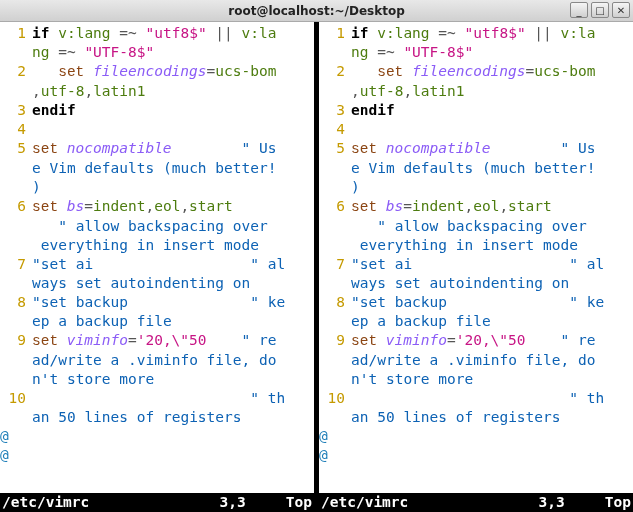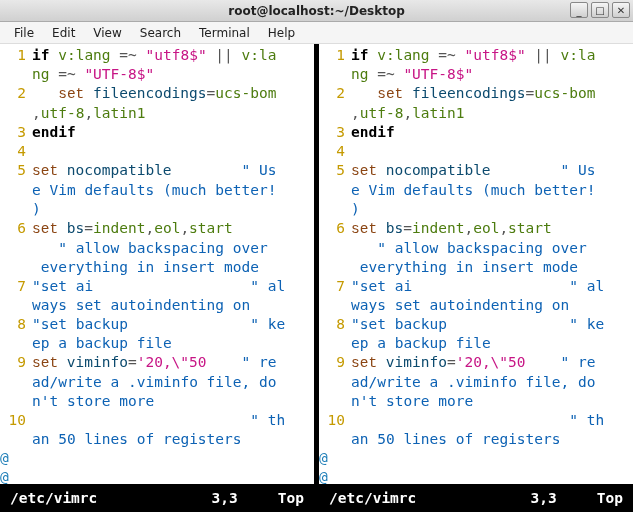--- a/index.html
+++ b/index.html
@@ -12,52 +12,44 @@
   .menubar { height:22px; background:#f5f5f5; border-bottom:1px solid #ddd; display:flex; align-items:center; padding-left:6px; gap:2px; }
   .menuitem { padding:2px 8px; color:#222; }
   .editor { flex:1; display:flex; background:#fff; font-family:"DejaVu Sans Mono",monospace; font-size:14.5px; line-height:19px; overflow:hidden; }
   .pane { flex:1; display:flex; flex-direction:column; position:relative; }
   .divider { width:5px; background:#000; }
   .code { flex:1; padding:2px 0 0 0; overflow:hidden; white-space:pre; color:#555; }
   .ln { display:inline-block; width:32px; text-align:right; color:#c59a00; padding-right:6px; }
   .kw { color:#000000;font-weight:bold; }
   .cmd { color:#8b4513;font-family:Liberation Mono, monospace; }
   .str { color:#c71585; }
-  .opt { color:#0c4a6e; }
+  .opt { color:#8b5cf6;font-style:italic; }
   .cmt { color:#0d62b4; }
   .id { color:#4d7c0f; }
   .op { color:#555; }
   .tilde { color:#1e7eb8; }
-  .status { height:28px; background:#000; color:#fff; font-weight:bold; display:flex; align-items:center; padding:0 10px; font-family:"DejaVu Sans Mono",monospace; font-size:14.5px; }
+  .status { height:19px; background:#000; color:#fff; font-weight:bold; display:flex; align-items:center; padding:0 2px; font-family:"DejaVu Sans Mono",monospace; font-size:14.5px; }
   .status .fn { flex:0 0 auto; }
   .status .sp { flex:1; }
   .status .pos { margin-right:40px; }
 </style>
 </head>
 <body>
 
 <div class="window">
 
   <div class="titlebar">
     <div class="title">root@localhost:~/Desktop</div>
     <div class="winbtns">
       <div class="winbtn">_</div>
       <div class="winbtn">□</div>
       <div class="winbtn">✕</div>
     </div>
   </div>
 
-  <div class="menubar">
-    <div class="menuitem">File</div>
-    <div class="menuitem">Edit</div>
-    <div class="menuitem">View</div>
-    <div class="menuitem">Search</div>
-    <div class="menuitem">Terminal</div>
-    <div class="menuitem">Help</div>
-  </div>
 
   <div class="editor">
     <div class="pane">
       <div class="code"><div><span class="ln">1</span><span class="kw">if</span><span class="op"> </span><span class="id">v:lang</span><span class="op"> =~ </span><span class="str">"utf8$"</span><span class="op"> || </span><span class="id">v:la</span></div><div><span class="ln"></span><span class="id">ng</span><span class="op"> =~ </span><span class="str">"UTF-8$"</span></div><div><span class="ln">2</span><span class="op">   </span><span class="cmd">set</span><span class="op"> </span><span class="opt">fileencodings</span><span class="op">=</span><span class="id">ucs-bom</span></div><div><span class="ln"></span><span class="op">,</span><span class="id">utf-8</span><span class="op">,</span><span class="id">latin1</span></div><div><span class="ln">3</span><span class="kw">endif</span></div><div><span class="ln">4</span></div><div><span class="ln">5</span><span class="cmd">set</span><span class="op"> </span><span class="opt">nocompatible</span><span class="op">        </span><span class="cmt">" Us</span></div><div><span class="ln"></span><span class="cmt">e Vim defaults (much better!</span></div><div><span class="ln"></span><span class="cmt">)</span></div><div><span class="ln">6</span><span class="cmd">set</span><span class="op"> </span><span class="opt">bs</span><span class="op">=</span><span class="id">indent</span><span class="op">,</span><span class="id">eol</span><span class="op">,</span><span class="id">start</span></div><div><span class="ln"></span><span class="op">   </span><span class="cmt">" allow backspacing over</span></div><div><span class="ln"></span><span class="cmt"> everything in insert mode</span></div><div><span class="ln">7</span><span class="cmt">"set ai                  " al</span></div><div><span class="ln"></span><span class="cmt">ways set autoindenting on</span></div><div><span class="ln">8</span><span class="cmt">"set backup              " ke</span></div><div><span class="ln"></span><span class="cmt">ep a backup file</span></div><div><span class="ln">9</span><span class="cmd">set</span><span class="op"> </span><span class="opt">viminfo</span><span class="op">=</span><span class="str">'20,\"50</span><span class="op">    </span><span class="cmt">" re</span></div><div><span class="ln"></span><span class="cmt">ad/write a .viminfo file, do</span></div><div><span class="ln"></span><span class="cmt">n't store more</span></div><div><span class="ln">10</span><span class="op">                         </span><span class="cmt">" th</span></div><div><span class="ln"></span><span class="cmt">an 50 lines of registers</span></div><div><span class="tilde">@</span></div><div><span class="tilde">@</span></div></div>
       <div class="status">
         <span class="fn">/etc/vimrc</span>
         <span class="sp"></span>
         <span class="pos">3,3</span>
         <span>Top</span>
       </div>

